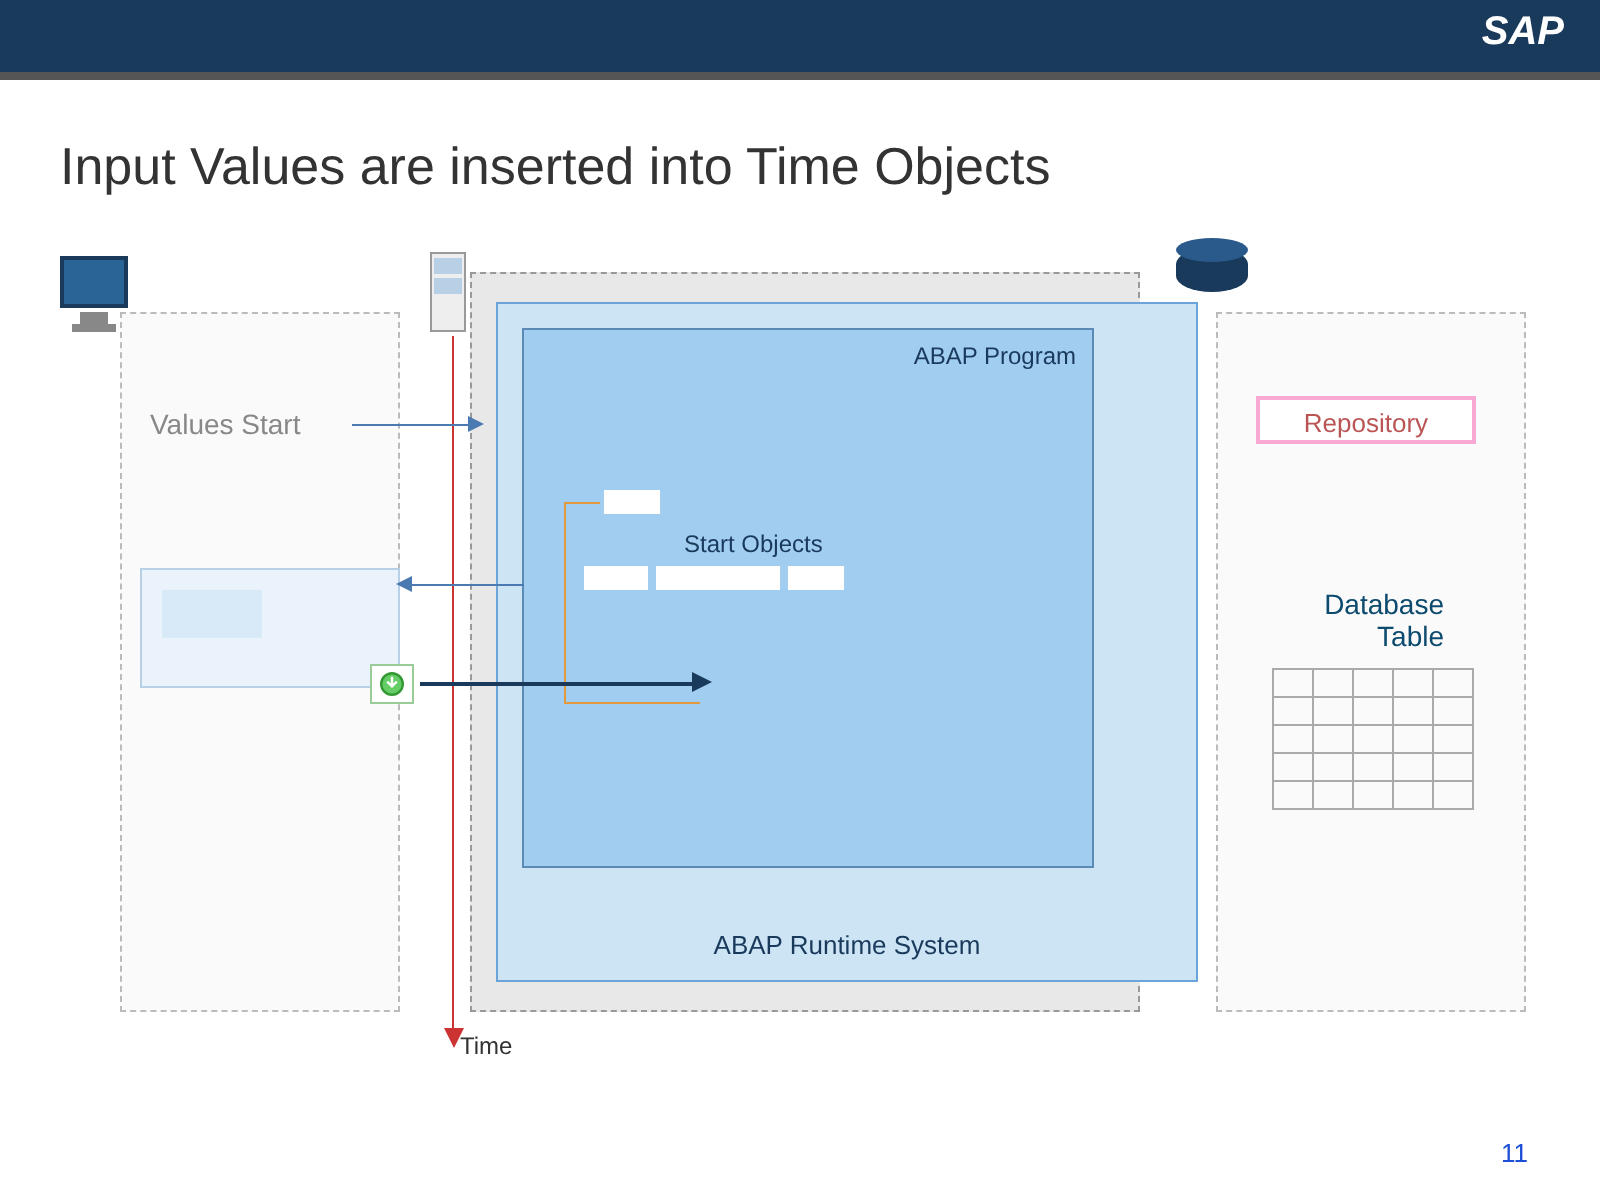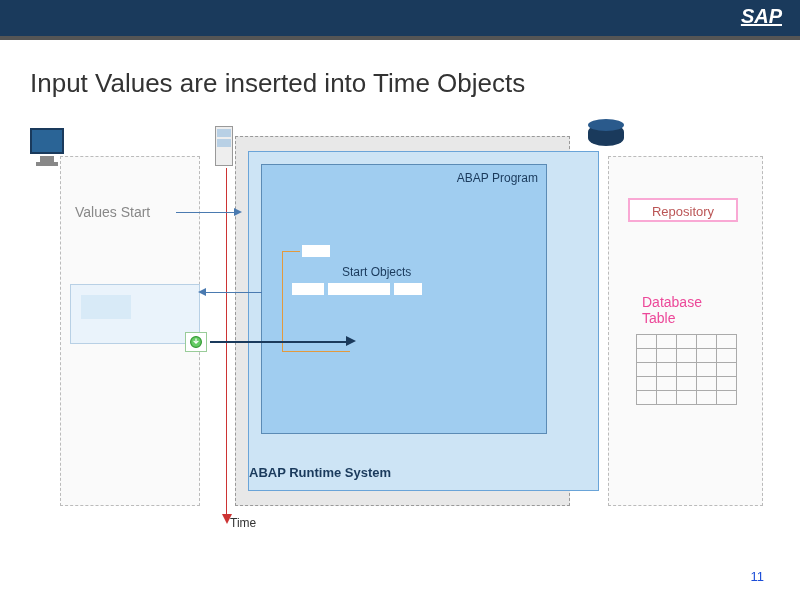--- a/index.html
+++ b/index.html
@@ -1,18 +1,18 @@
 <!DOCTYPE html>
 <html><head>
 <meta charset="utf-8">
 <style>
 * { margin: 0; padding: 0; box-sizing: border-box; }
 body { font-family: Arial, sans-serif; width: 800px; height: 600px; position: relative; background: #fff; }
 .header-bar { width: 100%; height: 36px; background: #1a3a5c; position: relative; }
-.sap-logo { position: absolute; right: 18px; top: 5px; font-weight: bold; font-style: italic; font-size: 20px; color: #fff; text-decoration: underline; }
+.sap-logo { position: absolute; right: 18px; top: 5px; font-weight: bold; font-style: italic; font-size: 20px; color: #fff; }
 .header-line { width: 100%; height: 4px; background: #555; margin-top: 0; }
 .title { font-size: 26px; color: #333; margin: 28px 0 0 30px; font-weight: normal; }
 
 .diagram { position: relative; width: 760px; height: 400px; margin: 25px auto 0; }
 
 
 .user-column { position: absolute; left: 40px; top: 32px; width: 140px; height: 350px; border: 1px dashed #bbb; background: #fafafa; }
 .prog-start { position: absolute; left: 55px; top: 80px; color: #888; font-size: 14px; }
 .input-card { position: absolute; left: 50px; top: 160px; width: 130px; height: 60px; background: #eaf3fb; border: 1px solid #b8d0e5; }
 .input-inner { margin: 10px; width: 50px; height: 24px; background: #d8eaf7; }
@@ -39,26 +39,26 @@
 .runtime-frame { position: absolute; left: 12px; top: 14px; width: 351px; height: 340px; border: 1px solid #6aa4d8; background: #cde4f5; padding-left: 20px; }
 .abap-program { position: absolute; left: 12px; top: 12px; width: 286px; height: 270px; background: #a0cdf0; border: 1px solid #5b8bb5; }
 .abap-program-label { position: absolute; right: 8px; top: 6px; font-size: 12px; color: #1a3a5c; }
 .data-objects-label { position: absolute; left: 80px; top: 100px; font-size: 12px; color: #1a3a5c; }
 .data-bar { position: absolute; background: #fff; height: 12px; }
 .db1 { left: 40px; top: 80px; width: 28px; }
 .db2 { left: 30px; top: 118px; width: 32px; }
 .db3 { left: 66px; top: 118px; width: 62px; }
 .db4 { left: 132px; top: 118px; width: 28px; }
 .proc-block { position: absolute; left: 90px; top: 156px; width: 118px; height: 60px; background: #6aa4cc; border: 1px solid #3a7aa8; color: #fff; font-size: 12px; padding: 6px 8px; line-height: 1.3; }
-.runtime-label { position: absolute; bottom: 10px; left: 0; width: 100%; text-align: left; font-size: 13px; font-weight: bold; color: #1a3a5c; }
+.runtime-label { position: absolute; bottom: 10px; left: 0; width: 100%; text-align: center; font-size: 13px; font-weight: normal; color: #1a3a5c; }
 
 
 .repo-column { position: absolute; left: 588px; top: 32px; width: 155px; height: 350px; border: 1px dashed #bbb; background: #fafafa; }
 .repo-box { position: absolute; left: 608px; top: 74px; width: 110px; height: 24px; border: 2px solid #f9a8d4; color: #b55; font-size: 13px; text-align: center; line-height: 24px; background: #fff; }
-.dbtable-label { position: absolute; left: 622px; top: 170px; font-size: 14px; color: #ec4899; text-align: left; width: 80px; }
+.dbtable-label { position: absolute; left: 622px; top: 170px; font-size: 14px; color: #0c4a6e; text-align: right; width: 80px; }
 .db-grid { position: absolute; left: 616px; top: 210px; border-collapse: collapse; }
 .db-grid td { border: 1px solid #aaa; width: 20px; height: 14px; }
 
 
 .time-line { position: absolute; left: 206px; top: 44px; width: 1px; height: 350px; background: #c33; }
 .time-arrow { position: absolute; left: 202px; top: 390px; width: 0; height: 0; border-left: 5px solid transparent; border-right: 5px solid transparent; border-top: 10px solid #c33; }
 .time-label { position: absolute; left: 210px; top: 392px; font-size: 12px; color: #333; }
 
 
 .arrow { position: absolute; height: 1px; }

